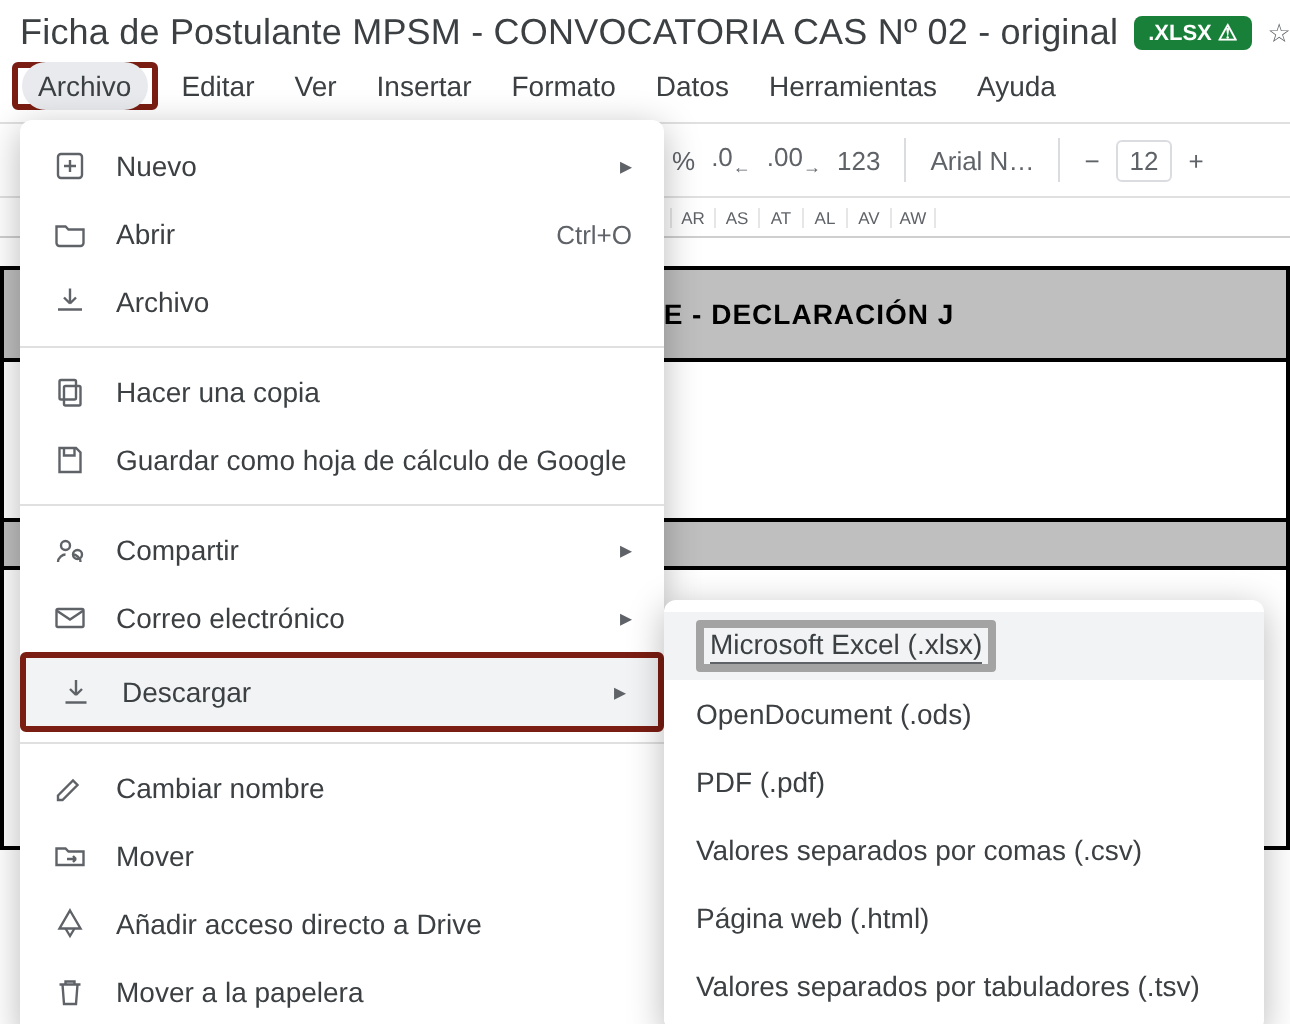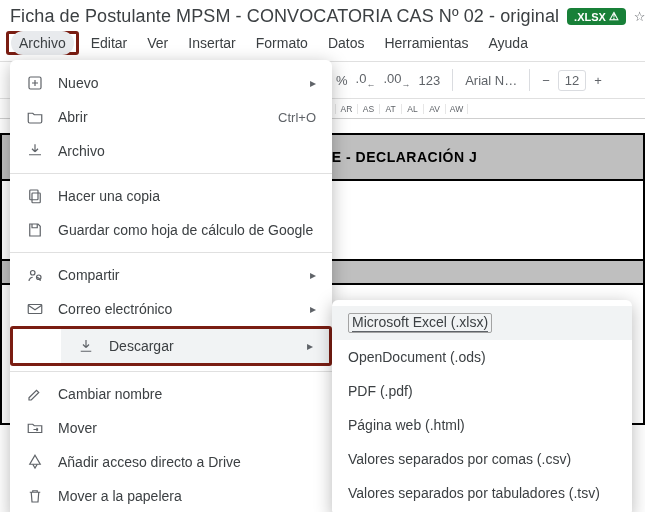--- a/index.html
+++ b/index.html
@@ -41,21 +41,21 @@
 
   .hi-row { border:3px solid #7a1d12; border-radius:3px; }
 
   .submenu {
     position:absolute; left:332px; top:300px; width:300px;
     background:#fff; border-radius:6px; box-shadow:0 4px 18px rgba(0,0,0,.28);
     padding:6px 0; z-index:40;
   }
   .srow { display:flex; align-items:center; height:34px; padding:0 16px; font-size:14px; color:#3c4043; cursor:pointer; }
   .srow.hover { background:#f1f3f4; }
-  .hi-sub-inner { border:1px solid #a3a3a3; border-radius:2px; padding:0 3px 2px 3px; display:inline-block; }
+  .hi-sub-inner { border:4px solid #a3a3a3; border-radius:2px; padding:0 3px 2px 3px; display:inline-block; }
   .underline-accent { border-bottom:1px solid #5f6368; padding-bottom:1px;}
 </style>
 </head>
 <body>
 
 <div class="titlebar">
   <span class="title">Ficha de Postulante MPSM - CONVOCATORIA CAS Nº 02 - original</span>
   <span class="badge">
     <span>.XLSX</span>
     <span>⚠</span>
@@ -190,21 +190,21 @@
     <span class="icon">
         <svg viewBox="0 0 24 24">
           <rect x="3" y="6" width="18" height="12" rx="1"></rect>
           <path d="M3 7l9 6 9-6"></path>
         </svg>
       </span>
     <span class="lbl">Correo electrónico</span>
     <span class="chev">▸</span>
   </div>
   <div class="hi-row">
-    <div class="drow" style="background:#f1f3f4;margin-left:48px;">
+    <div class="drow" style="background:#f1f3f4;">
       <span class="icon">
           <svg viewBox="0 0 24 24">
             <path d="M12 4v10m0 0l-4-4m4 4l4-4M5 19h14"></path>
           </svg>
         </span>
       <span class="lbl">Descargar</span>
       <span class="chev">▸</span>
     </div>
   </div>
   <div class="dsep"></div>
@@ -251,21 +251,21 @@
       <span class="underline-accent">Microsoft Excel (.xlsx)</span>
     </span>
   </div>
   <div class="srow">
     <span>OpenDocument (.ods)</span>
   </div>
   <div class="srow">
     <span>PDF (.pdf)</span>
   </div>
   <div class="srow">
+    <span>Valores separados por comas (.csv)</span>
+  </div>
+  <div class="srow">
     <span>Página web (.html)</span>
   </div>
   <div class="srow">
-    <span>Valores separados por comas (.csv)</span>
-  </div>
-  <div class="srow">
     <span>Valores separados por tabuladores (.tsv)</span>
   </div>
 </div>
 
 </body></html>

